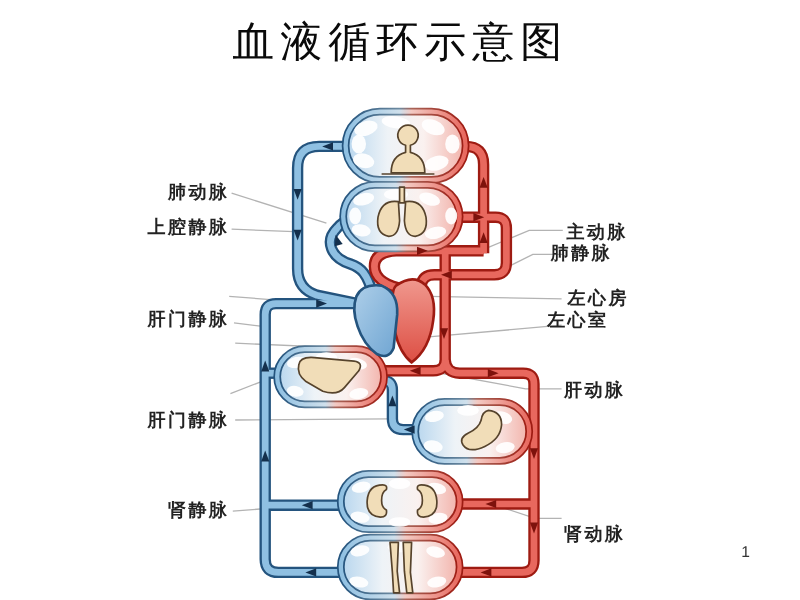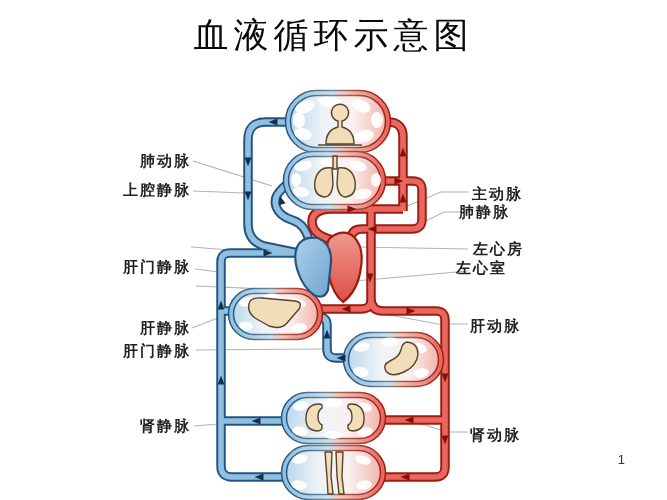--- a/index.html
+++ b/index.html
@@ -247,25 +247,24 @@
       <use href="#tri" class="arrA" transform="translate(445,378) rotate(90)"></use>
       <use href="#tri" class="arrA" transform="translate(445,440) rotate(90)"></use>
       <use href="#tri" class="arrA" transform="translate(409,420) rotate(180)"></use>
       <use href="#tri" class="arrA" transform="translate(405,477) rotate(180)"></use>
     </g>
   </svg>
 
   <div class="lbl left" style="left:86px; top:152px">肺动脉</div>
   <div class="lbl left" style="left:86px; top:181px">上腔静脉</div>
   <div class="lbl left" style="left:86px; top:258px">肝门静脉</div>
-  <div class="lbl left" style="left:86px; top:319px">肝静脉</div>
   <div class="lbl left" style="left:86px; top:342px">肝门静脉</div>
   <div class="lbl left" style="left:86px; top:417px">肾静脉</div>
 
   <div class="lbl right" style="left:472px; top:185px">主动脉</div>
   <div class="lbl right" style="left:459px; top:203px">肺静脉</div>
   <div class="lbl right" style="left:473px; top:240px">左心房</div>
   <div class="lbl right" style="left:456px; top:259px">左心室</div>
   <div class="lbl right" style="left:470px; top:317px">肝动脉</div>
-  <div class="lbl right" style="left:470px; top:426px">肾动脉</div>
+  <div class="lbl right" style="left:470px; top:437px">肾动脉</div>
 
   <div class="pageno">1</div>
 </div>
 
 </body></html>

